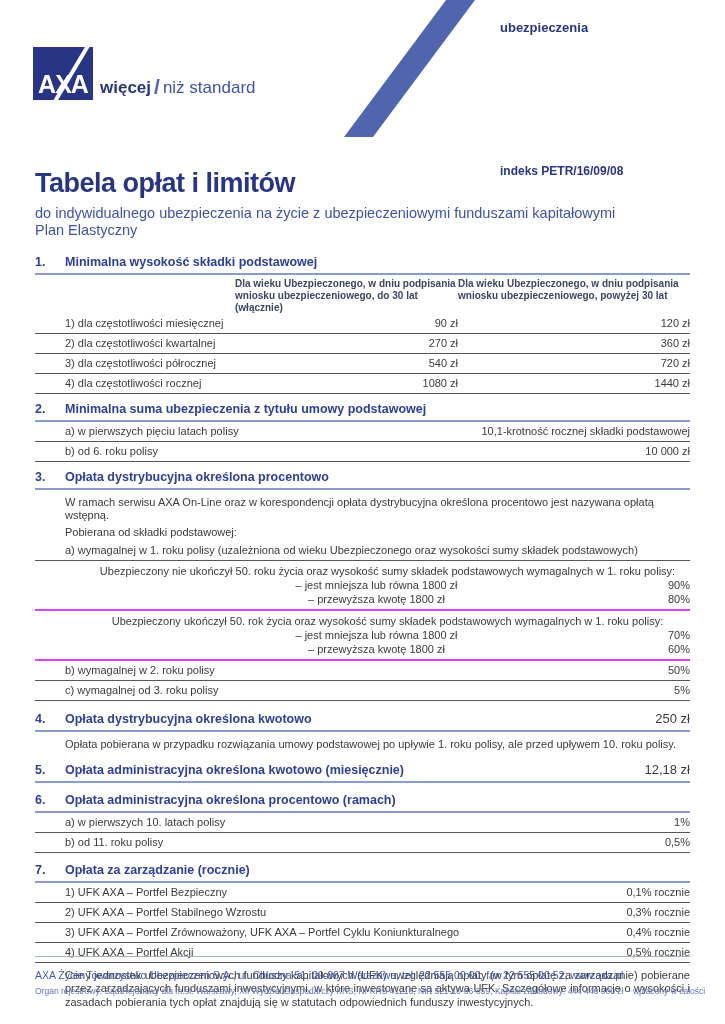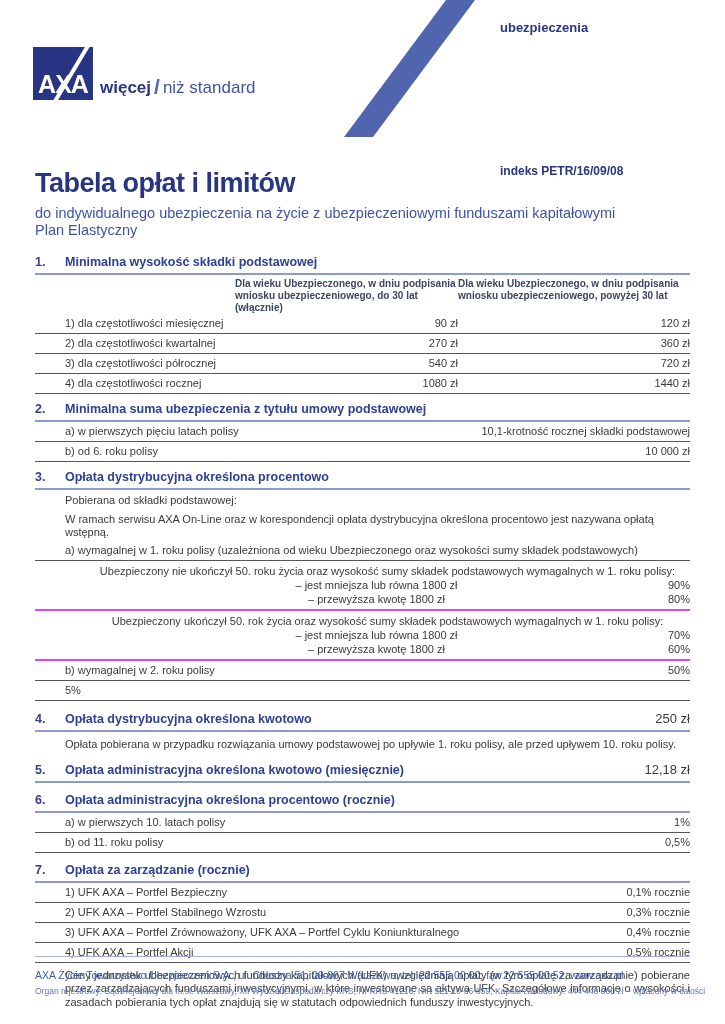--- a/index.html
+++ b/index.html
@@ -157,22 +157,22 @@
         <span class="lbl">b) od 6. roku polisy</span>
         <span class="val">10 000 zł</span>
       </div>
     </div>
 
     <div class="section mt8">
       <div class="sec-head">
         <span class="sec-num">3.</span>
         <span class="sec-title">Opłata dystrybucyjna określona procentowo</span>
       </div>
+      <div class="para mt6">W ramach serwisu AXA On-Line oraz w korespondencji opłata dystrybucyjna określona procentowo jest nazywana opłatą wstępną.</div>
       <div class="para mt4">Pobierana od składki podstawowej:</div>
-      <div class="para mt6">W ramach serwisu AXA On-Line oraz w korespondencji opłata dystrybucyjna określona procentowo jest nazywana opłatą wstępną.</div>
       <div class="subrow-head">a) wymagalnej w 1. roku polisy (uzależniona od wieku Ubezpieczonego oraz wysokości sumy składek podstawowych)</div>
       <div class="block">
         <div class="intro">Ubezpieczony nie ukończył 50. roku życia oraz wysokość sumy składek podstawowych wymagalnych w 1. roku polisy:</div>
         <div class="bitem">
           <span class="lbl">– jest mniejsza lub równa 1800 zł</span>
           <span class="val">90%</span>
         </div>
         <div class="bitem">
           <span class="lbl">– przewyższa kwotę 1800 zł</span>
           <span class="val">80%</span>
@@ -187,20 +187,21 @@
         <div class="bitem">
           <span class="lbl">– przewyższa kwotę 1800 zł</span>
           <span class="val">60%</span>
         </div>
       </div>
       <div class="row">
         <span class="lbl">b) wymagalnej w 2. roku polisy</span>
         <span class="val">50%</span>
       </div>
       <div class="row">
+        <span class="lbl">c) wymagalnej od 3. roku polisy</span>
         <span class="val">5%</span>
       </div>
     </div>
 
     <div class="section">
       <div class="sec-head">
         <span class="sec-num">4.</span>
         <span class="sec-title">Opłata dystrybucyjna określona kwotowo</span>
         <span class="sec-value">250 zł</span>
       </div>
@@ -211,21 +212,21 @@
       <div class="sec-head">
         <span class="sec-num">5.</span>
         <span class="sec-title">Opłata administracyjna określona kwotowo (miesięcznie)</span>
         <span class="sec-value">12,18 zł</span>
       </div>
     </div>
 
     <div class="section">
       <div class="sec-head">
         <span class="sec-num">6.</span>
-        <span class="sec-title">Opłata administracyjna określona procentowo (rocznie)</span>
+        <span class="sec-title">Opłata administracyjna określona procentowo (ramach)</span>
       </div>
       <div class="row">
         <span class="lbl">a) w pierwszych 10. latach polisy</span>
         <span class="val">1%</span>
       </div>
       <div class="row">
         <span class="lbl">b) od 11. roku polisy</span>
         <span class="val">0,5%</span>
       </div>
     </div>

